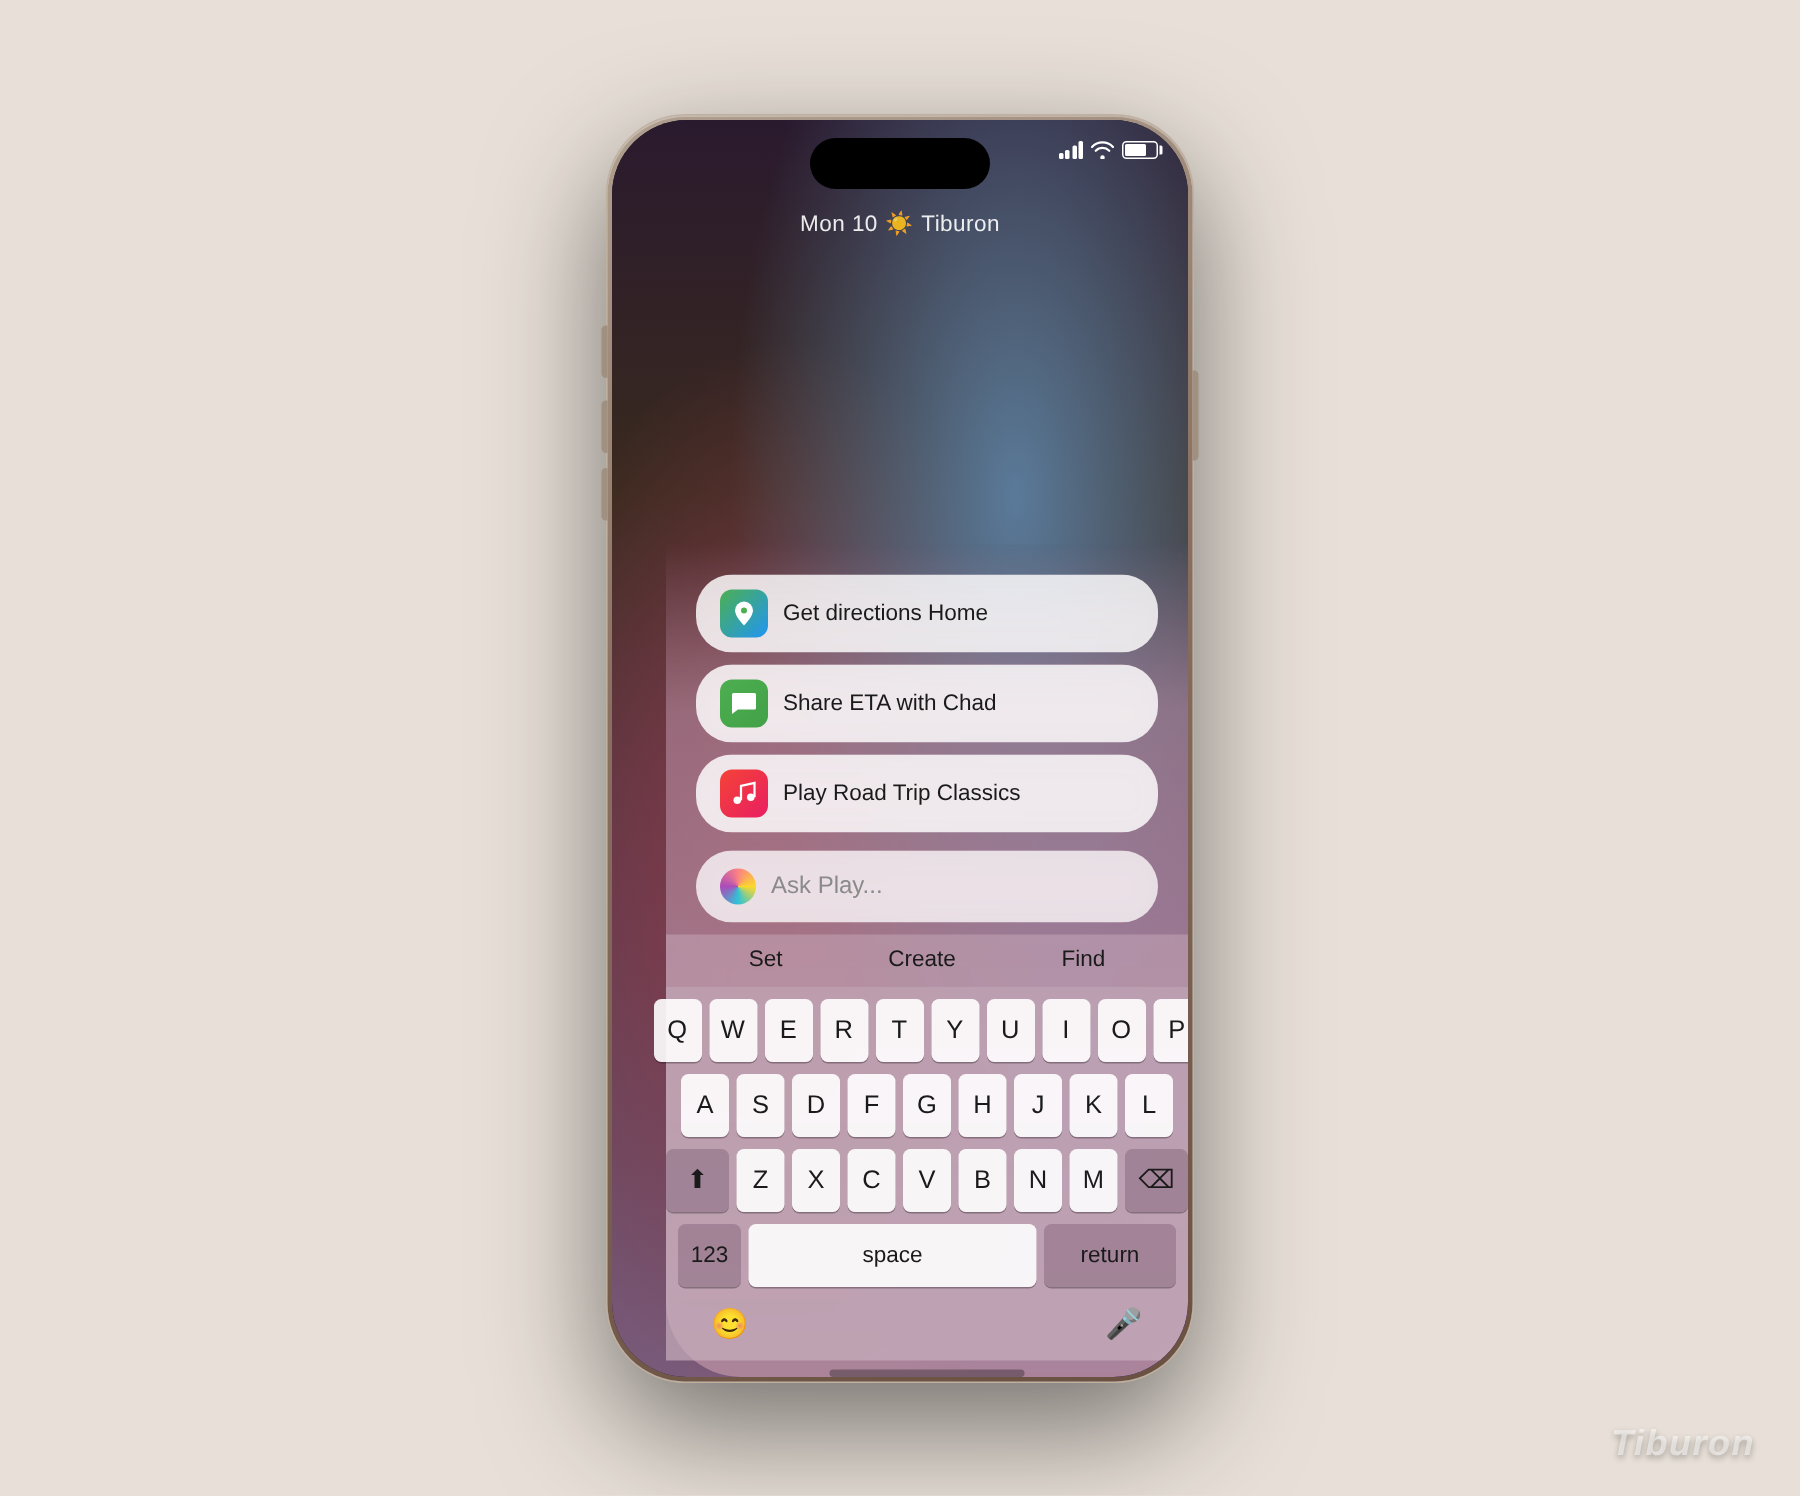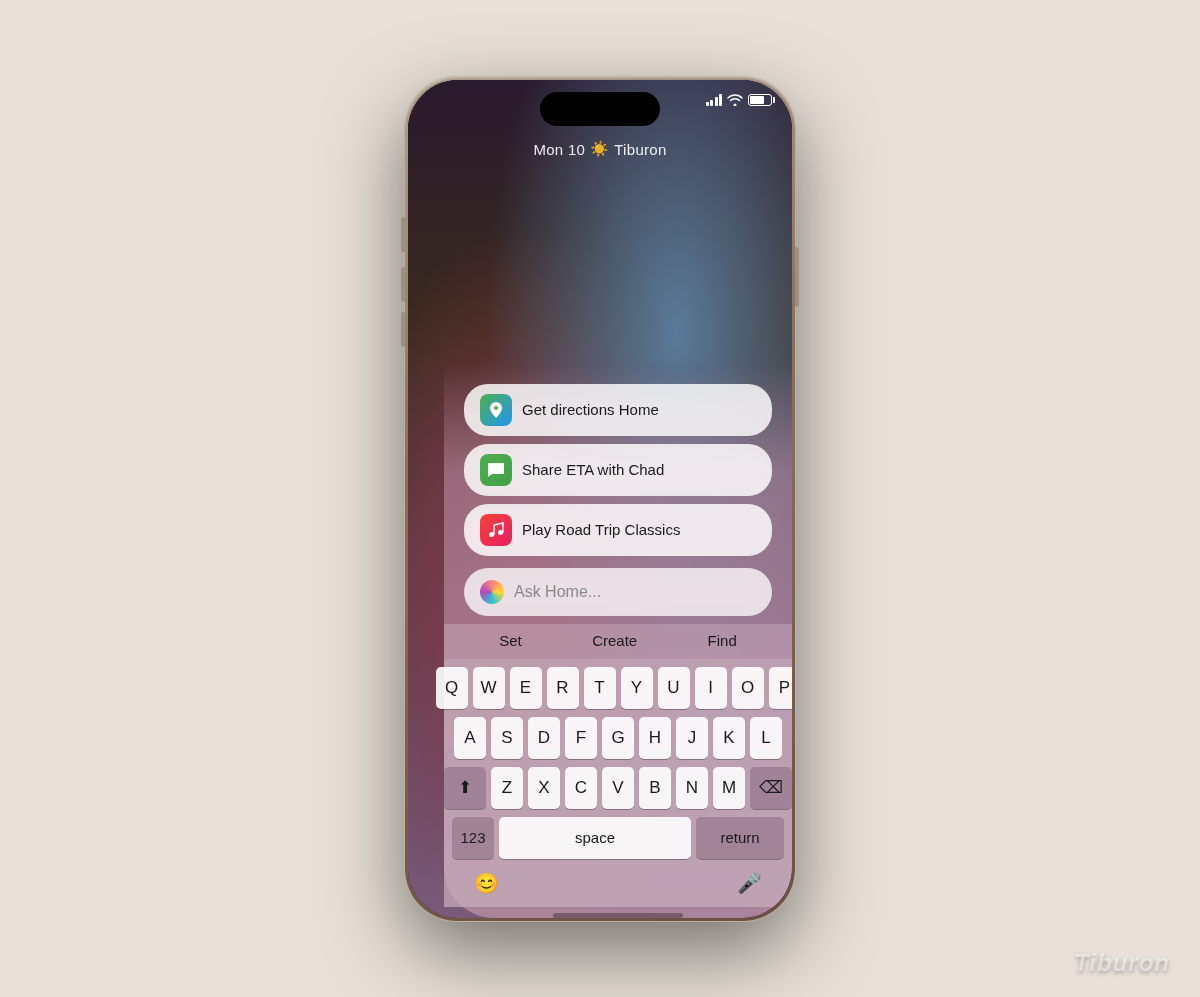--- a/index.html
+++ b/index.html
@@ -447,21 +447,21 @@
               <path d="M17 12.5a2.5 2.5 0 11-5 0 2.5 2.5 0 015 0z" fill="white"></path>
             </svg>
           </div>
           <span class="suggestion-text">Play Road Trip Classics</span>
         </div>
 
       </div>
 
       <div class="siri-search">
         <div class="siri-orb"></div>
-        <span class="siri-input-text">Ask Home...</span>
+        <span class="siri-input-text">Ask Play...</span>
       </div>
 
       <div class="keyboard-shortcuts">
         <span class="shortcut-key">Set</span>
         <span class="shortcut-key">Create</span>
         <span class="shortcut-key">Find</span>
       </div>
 
       <div class="keyboard">
 

